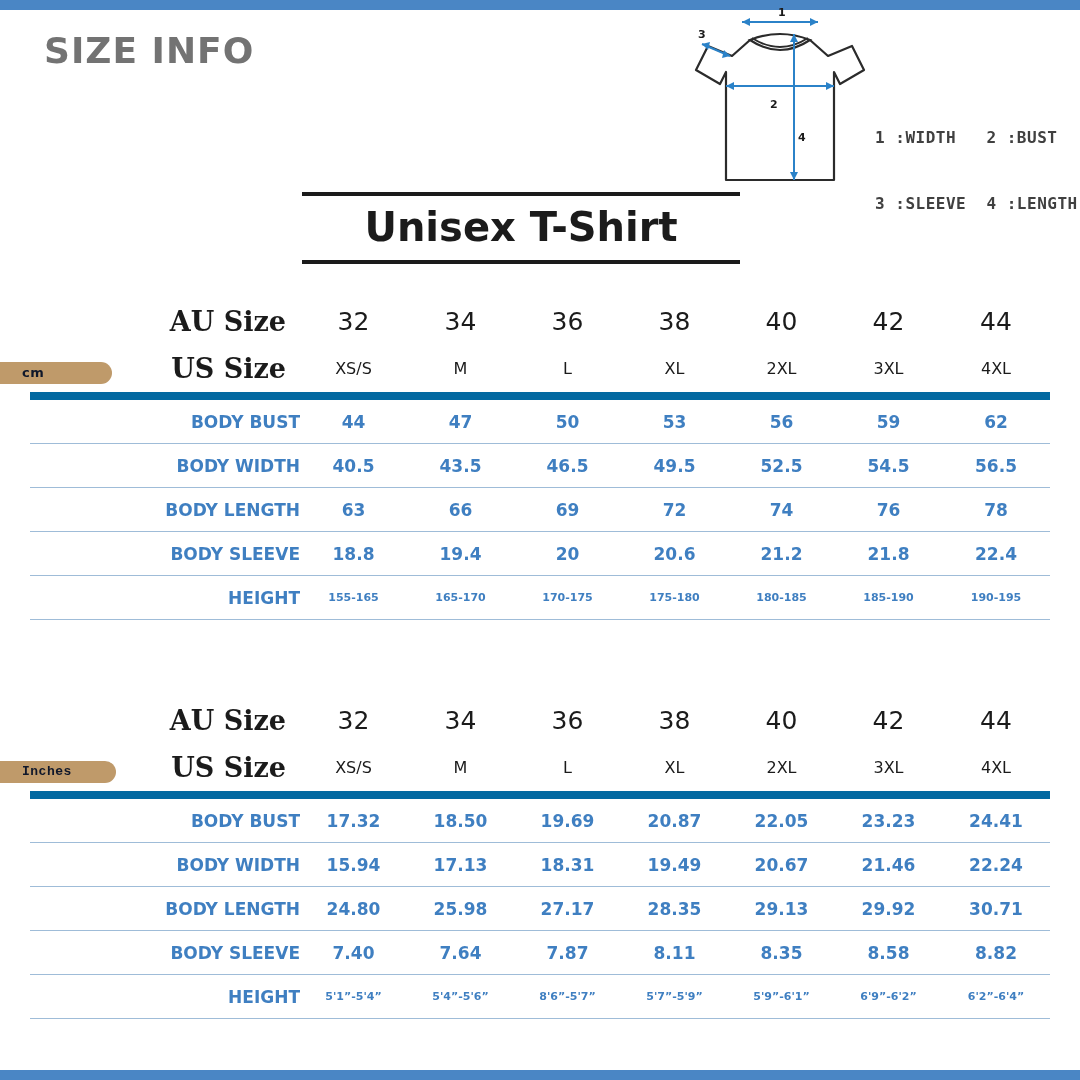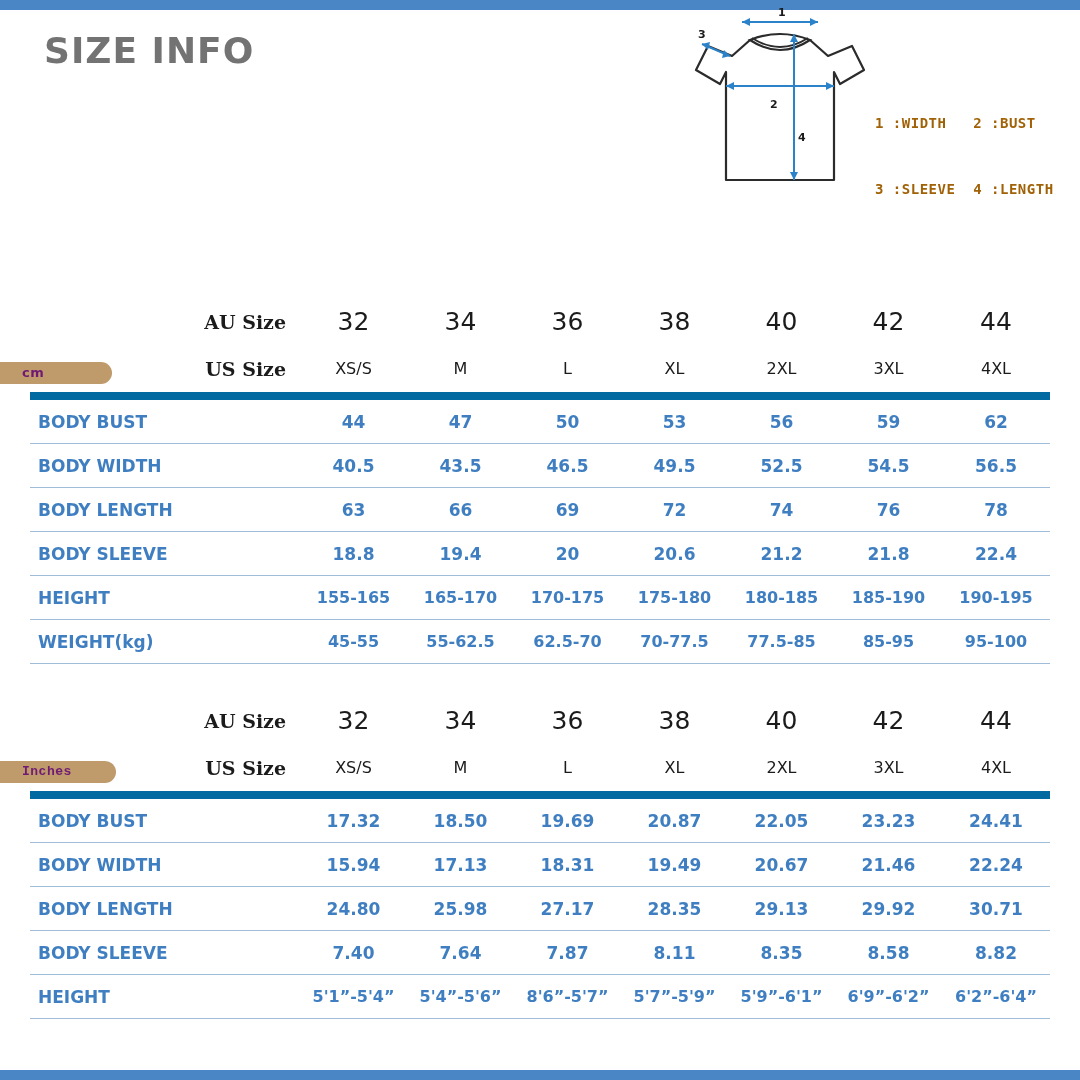--- a/index.html
+++ b/index.html
@@ -48,25 +48,25 @@
     position: absolute;
     left: 690px;
     top: 8px;
     width: 370px;
     height: 180px;
   }
   .diagram svg { display: block; }
   .legend {
     position: absolute;
     left: 875px;
-    top: 68px;
+    top: 83px;
     font-family: "DejaVu Sans Mono", monospace;
-    font-size: 14px;
-    font-weight: bold;
-    color: #a16207;
+    font-size: 16px;
+    font-weight: bold;
+    color: #404040;
     line-height: 22px;
     white-space: pre;
   }
   .legend div { letter-spacing: 0.5px; }
 
   
   .product-title-wrap {
     position: absolute;
     left: 302px;
     top: 192px;
@@ -83,21 +83,21 @@
     border-bottom: 4px solid #1b1b1b;
     letter-spacing: 0px;
   }
 
   
   .unit-pill {
     position: absolute;
     height: 22px;
     line-height: 22px;
     background: #bf9a6a;
-    color: #701a75;
+    color: #0f172a;
     font-family: "DejaVu Sans", sans-serif;
     font-weight: bold;
     font-size: 13px;
     padding: 0 14px 0 22px;
     border-radius: 0 11px 11px 0;
     box-sizing: border-box;
     letter-spacing: 0.5px;
   }
 
   table.size-table {
@@ -108,52 +108,52 @@
   table.size-table td {
     padding: 0;
     margin: 0;
     vertical-align: middle;
   }
   .hdr-label {
     text-align: right;
     padding-right: 14px !important;
     font-family: "DejaVu Serif", serif;
     font-weight: bold;
-    font-size: 19px;
+    font-size: 27px;
     color: #1b1b1b;
     white-space: nowrap;
   }
   .hdr-val {
     text-align: center;
     font-family: "DejaVu Sans", sans-serif;
     font-weight: normal;
     font-size: 25px;
     color: #1b1b1b;
   }
   .hdr-val.small {
     font-size: 16px;
   }
   .row-label {
-    text-align: left;
+    text-align: right;
     font-family: "DejaVu Sans", sans-serif;
     font-weight: bold;
     font-size: 17px;
     color: #3f7fc1;
     padding-left: 8px !important;
     white-space: nowrap;
   }
   .cell-val {
     text-align: center;
     font-family: "DejaVu Sans", sans-serif;
     font-weight: bold;
     font-size: 17px;
     color: #3f7fc1;
     white-space: nowrap;
   }
-  .cell-val.tight { font-size: 16px; }
+  .cell-val.tight { font-size: 11px; }
   tr.data-row td {
     height: 43px;
     border-bottom: 1.5px solid #9fbcd8;
   }
   tr.hdr-row td { height: 47px; }
   tr.hdr-row.second td {
     height: 47px;
     border-bottom: 8px solid #0369a1;
   }
 </style>
@@ -195,20 +195,23 @@
       <text x="8" y="30" font-family="DejaVu Sans, sans-serif" font-size="11" font-weight="bold" fill="#1b1b1b">3</text>
       <text x="108" y="133" font-family="DejaVu Sans, sans-serif" font-size="11" font-weight="bold" fill="#1b1b1b">4</text>
     </svg>
   </div>
 
   <div class="legend">
     <div>1 :WIDTH   2 :BUST</div>
     <div>3 :SLEEVE  4 :LENGTH</div>
   </div>
 
+  <div class="product-title-wrap">
+    <div class="product-title">Unisex T-Shirt</div>
+  </div>
 
   <div class="unit-pill" style="left:0px; top:362px; width:112px;">cm</div>
 
   <table class="size-table" style="left:30px; top:298px; width:1020px;">
     <colgroup>
       <col style="width:270px">
       <col style="width:107px">
         <col style="width:107px">
         <col style="width:107px">
       <col style="width:107px">
@@ -281,30 +284,20 @@
       <tr class="data-row">
         <td class="row-label">HEIGHT</td>
         <td class="cell-val tight">155-165</td>
         <td class="cell-val tight">165-170</td>
         <td class="cell-val tight">170-175</td>
         <td class="cell-val tight">175-180</td>
         <td class="cell-val tight">180-185</td>
         <td class="cell-val tight">185-190</td>
         <td class="cell-val tight">190-195</td>
       </tr>
-      <tr class="data-row">
-        <td class="row-label">WEIGHT(kg)</td>
-        <td class="cell-val tight">45-55</td>
-        <td class="cell-val tight">55-62.5</td>
-        <td class="cell-val tight">62.5-70</td>
-        <td class="cell-val tight">70-77.5</td>
-        <td class="cell-val tight">77.5-85</td>
-        <td class="cell-val tight">85-95</td>
-        <td class="cell-val tight">95-100</td>
-      </tr>
     </tbody>
   </table>
 
   <div class="unit-pill" style="left:0px; top:761px; width:116px;font-family:Liberation Mono, monospace;">Inches</div>
 
   <table class="size-table" style="left:30px; top:697px; width:1020px;">
     <colgroup>
       <col style="width:270px">
       <col style="width:107px">
         <col style="width:107px">

